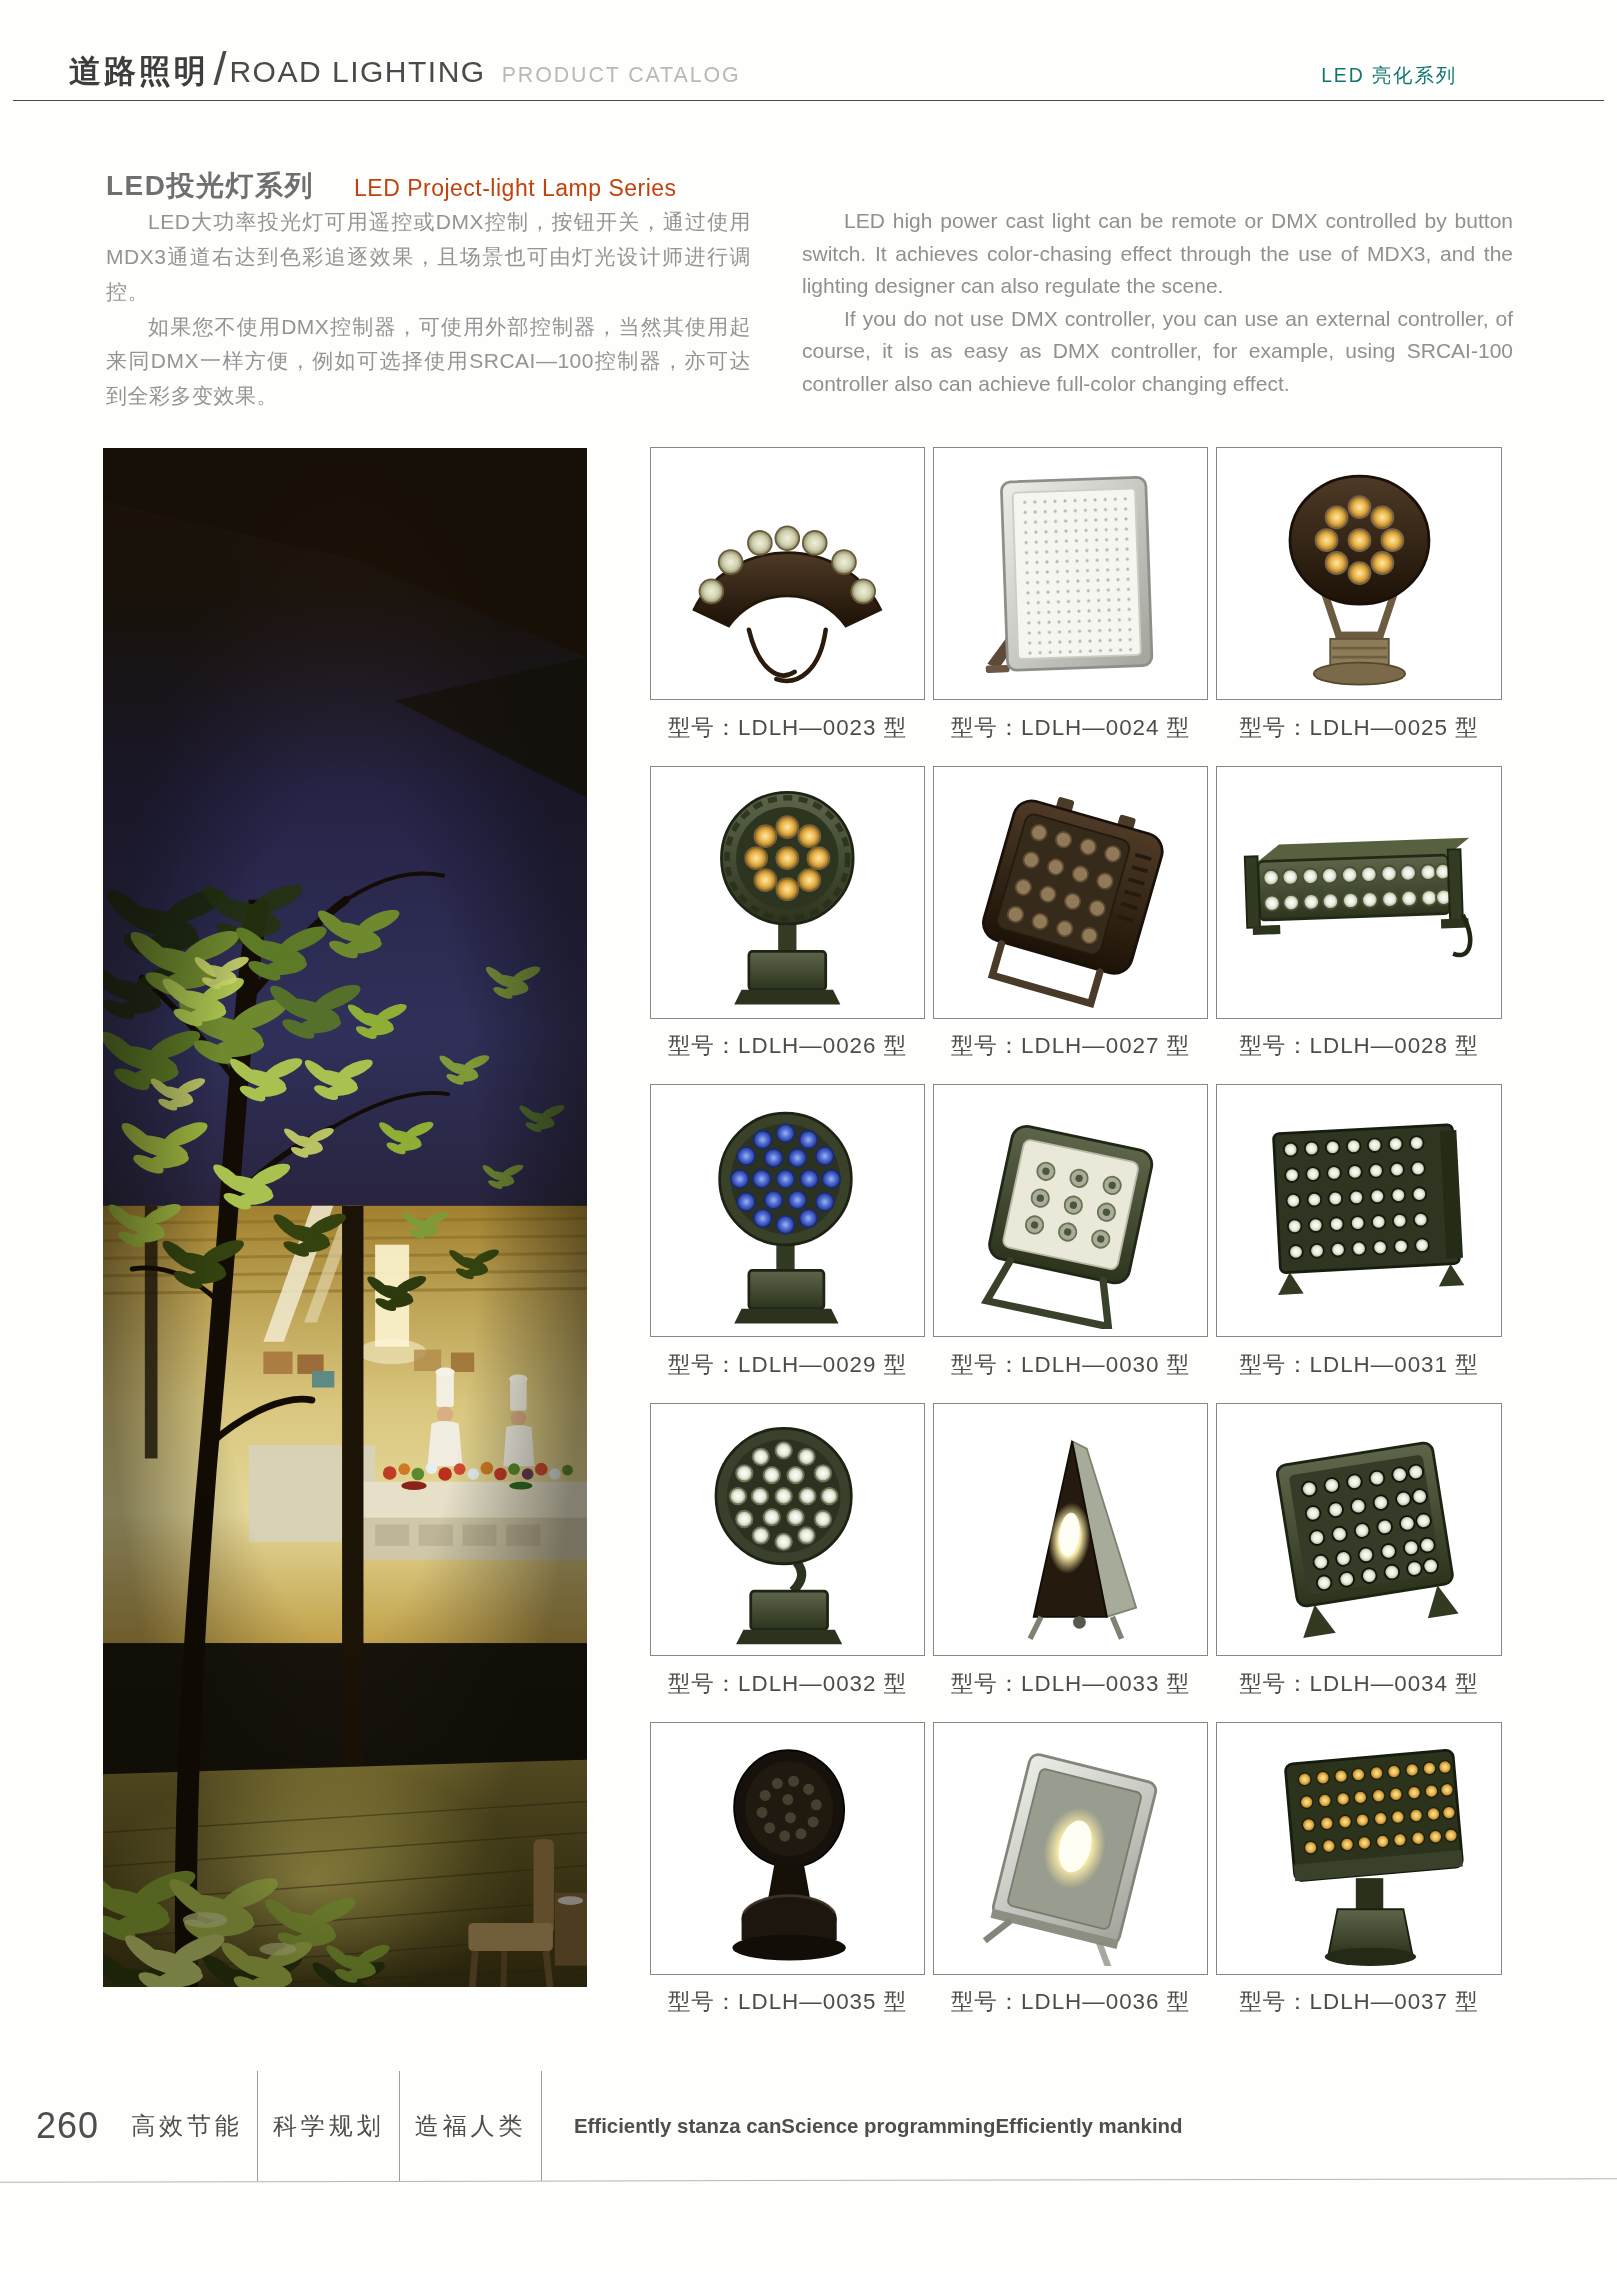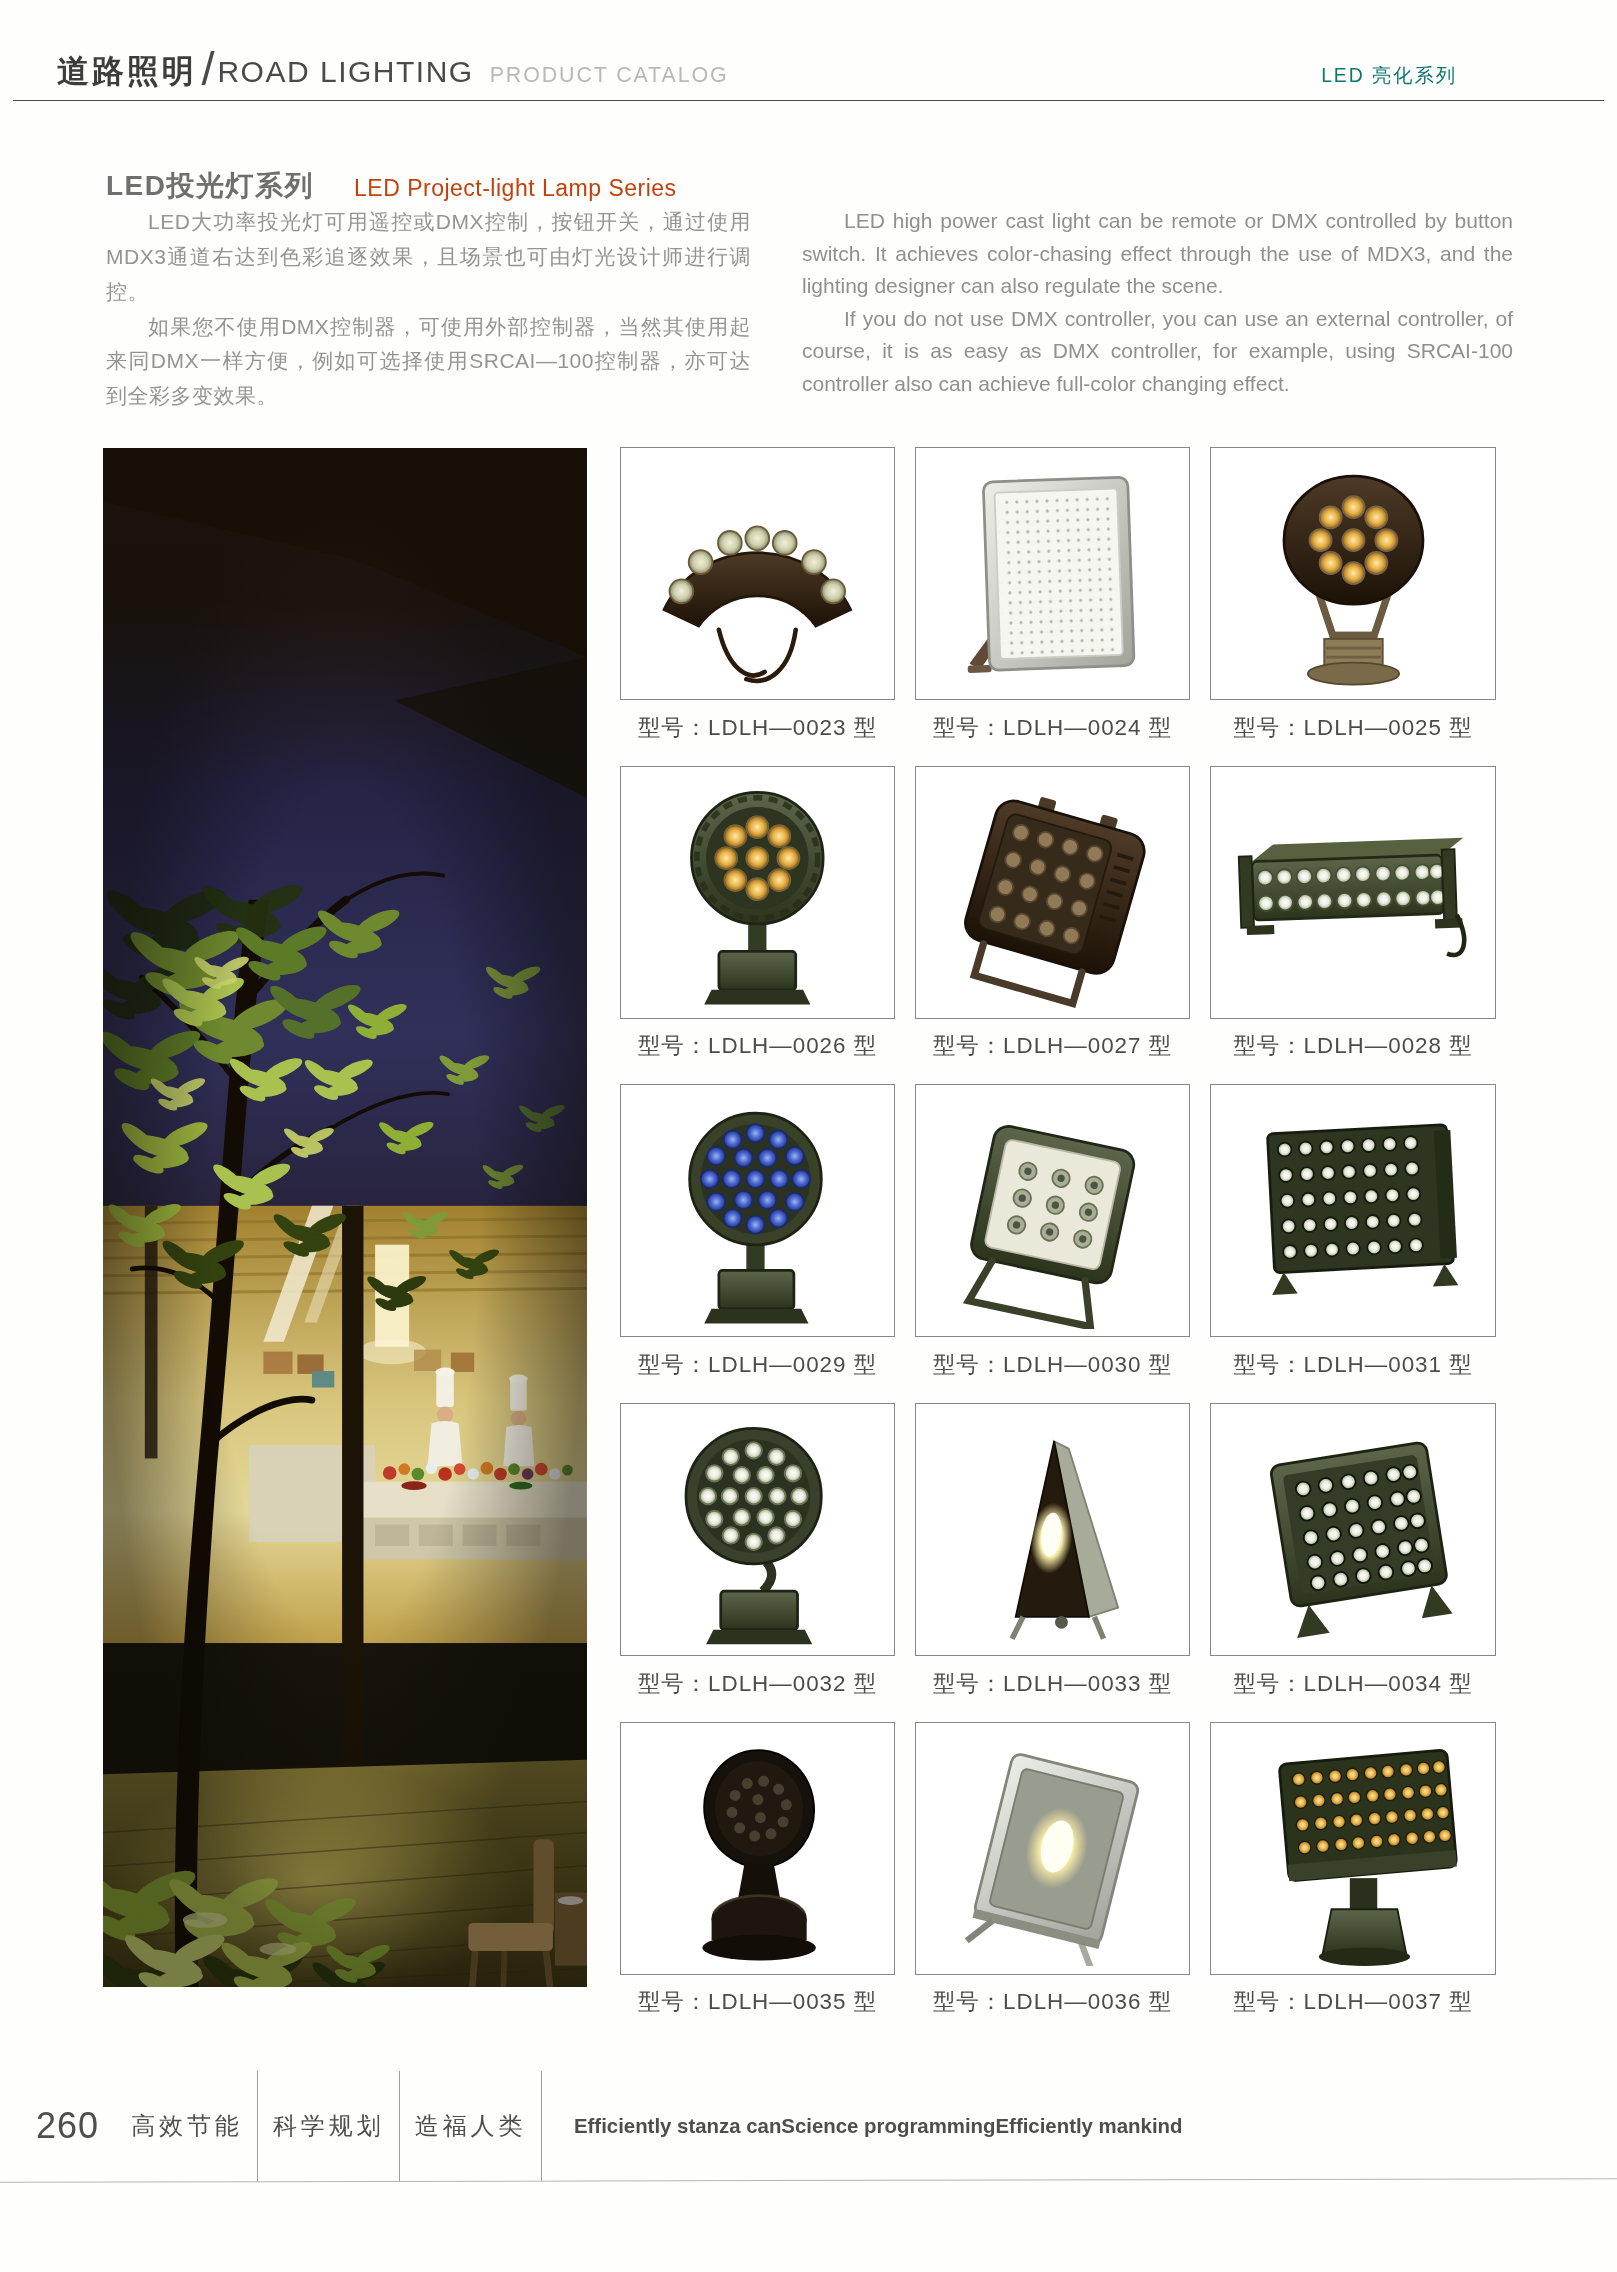--- a/index.html
+++ b/index.html
@@ -1,39 +1,39 @@
 <!DOCTYPE html>
 <html style="font-size:7.8px"><head>
 <meta charset="utf-8">
 <style>
   html,body{margin:0;padding:0;background:#ffffff;}
   .page{position:relative;width:1617px;height:2273px;background:#fefefc;overflow:hidden;
         font-family:"Liberation Sans","DejaVu Sans",sans-serif;}
   
   .hdr-left{position:absolute;left:57px;top:38px;display:flex;align-items:baseline;}
-  .brand-zh{font-size:32px;font-weight:600;color:#3d3d3d;letter-spacing:2.9px;}
+  .brand-zh{font-size:32px;font-weight:600;color:#3d3d3d;letter-spacing:2.9px;margin-left:12px;}
   .brand-slash{font-size:47px;font-weight:300;color:#4a4a4a;margin:0 2.9px 0 4.9px;transform:translateY(2.9px);display:inline-block;}
   .brand-en{font-size:30px;font-weight:500;color:#4a4a4a;letter-spacing:1.5px;}
   .brand-catalog{font-size:21.4px;font-weight:500;color:#b9b9b4;letter-spacing:1.9px;margin-left:16px;}
   .hdr-right{position:absolute;right:160px;top:62px;font-size:19.4px;color:#0f766e;letter-spacing:1.9px;}
   .hdr-rule{position:absolute;left:12.6px;right:12.6px;top:100px;border-top:1.5px solid #4c4c4c;}
   
   .title-zh{position:absolute;left:106px;top:167px;font-size:28px;font-weight:700;color:#6f6f6f;letter-spacing:1.5px;}
   .title-en{position:absolute;left:354px;top:175px;font-size:23px;color:#c2410c;letter-spacing:0.5px;}
   .col-zh{position:absolute;left:106px;top:205px;width:645px;font-size:21px;line-height:1.66;
           color:#949494;text-align:justify;letter-spacing:0.5px;}
   .col-en{position:absolute;left:802px;top:205px;width:711px;font-size:21px;line-height:1.55;
           color:#909090;text-align:justify;}
   .col-zh p,.col-en p{margin:0;text-indent:2em;}
   
   .photo{position:absolute;left:103px;top:448px;width:484px;height:1539px;background:#12100a;}
   .photo svg{display:block;}
   
-  .grid{position:absolute;left:620px;top:447px;width:883px;display:grid;
-        grid-template-columns:275px 275px 286px;column-gap:20px;}
+  .grid{position:absolute;left:650px;top:447px;width:883px;display:grid;
+        grid-template-columns:275px 275px 286px;column-gap:8px;}
   .card{margin:0 0 0 0;}
   .imgbox{height:253px;border:1px solid #878787;background:#ffffff;display:flex;
           align-items:center;justify-content:center;box-sizing:border-box;}
   .imgbox svg{width:94%;height:94%;}
   .plabel{margin-top:11.7px;margin-bottom:25px;height:29px;font-size:22.4px;color:#4c4c4c;
           letter-spacing:1px;text-align:center;white-space:nowrap;}
   
   .footer{position:absolute;left:36px;top:2071px;height:110px;display:flex;align-items:center;}
   .pageno{font-size:36px;color:#4e4e4e;letter-spacing:1px;margin-right:17.5px;}
   .fzh{font-size:24px;color:#4e4e4e;letter-spacing:3.9px;padding:0 14.6px;}

